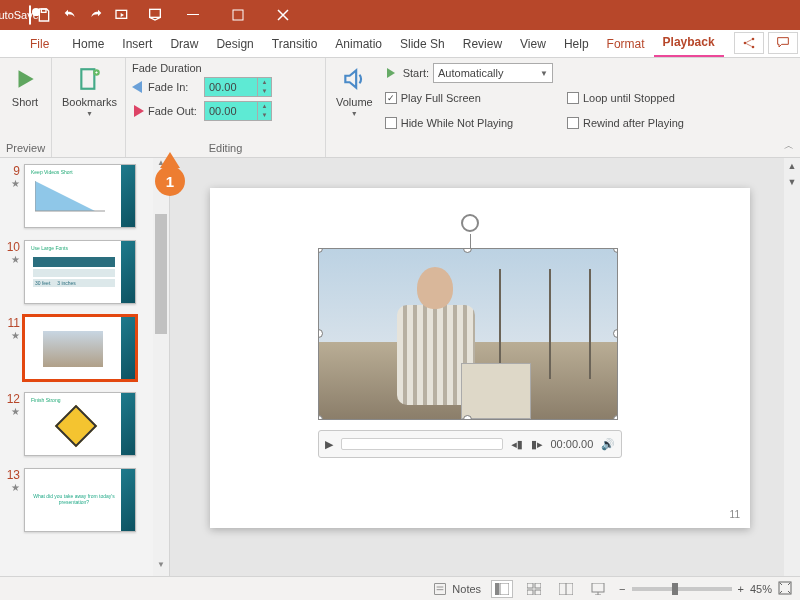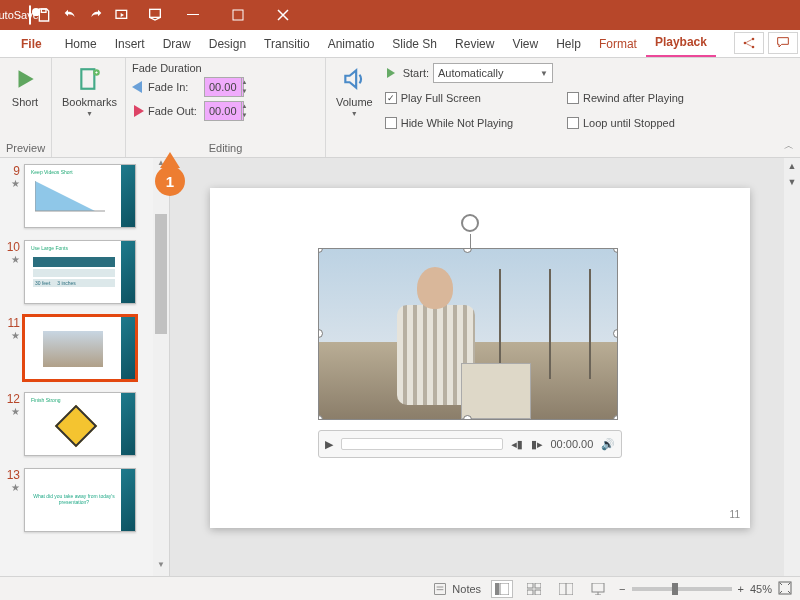--- a/index.html
+++ b/index.html
@@ -15,35 +15,35 @@
   .titlebar .wbtn { width: 45px; height: 30px; display: flex; align-items: center; justify-content: center; }
   .titlebar svg { fill: #fff; }
 
   .autosave-pill { display: flex; align-items: center; gap: 4px; font-size: 11px; }
   .pill { width: 28px; height: 14px; border: 1px solid #fff; border-radius: 7px; position: relative; }
   .pill::after { content: ""; width: 8px; height: 8px; background: #fff; border-radius: 50%; position: absolute; left: 2px; top: 2px; }
 
   
   .tabs { height: 28px; background: #fff; border-bottom: 1px solid #d4d4d4; display: flex; align-items: flex-end; font-size: 12px; color: #444; }
   .tab { padding: 6px 9px; cursor: pointer; }
-  .tab.file { color: #b7472a; font-weight: 700; padding-left: 21px; padding-right: 14px; margin-top: 13px;}
+  .tab.file { color: #b7472a; font-weight: 400; padding-left: 30px; padding-right: 14px; margin-top: 13px;}
   .tab.colored { color: #b7472a; }
   .tab.active { color: #b7472a; border-bottom: 2px solid #ec4899; font-weight: 600; }
   .tabs .spacer { flex: 1; }
   .tabs .tbtn { width: 30px; height: 22px; border: 1px solid #d4d4d4; margin: 0 2px 3px; display: flex; align-items: center; justify-content: center; color:#b7472a; }
 
   
   .ribbon { height: 100px; background: #f3f2f1; border-bottom: 1px solid #d4d4d4; display: flex; font-size: 11px; color: #444; position: relative; }
   .group { border-right: 1px solid #d9d9d9; display: flex; flex-direction: column; padding: 4px 6px 1px; }
   .group .body { flex: 1; display: flex; align-items: flex-start; gap: 8px; }
   .group .label { text-align: center; font-size: 11px; color: #666; padding: 2px 0; }
   .bigbtn { display: flex; flex-direction: column; align-items: center; justify-content: center; gap: 2px; padding: 2px 4px; text-align: center; line-height: 1.1; }
   .bigbtn .ic { width: 30px; height: 30px; display: flex; align-items: center; justify-content: center; }
   .smallrow { display: flex; align-items: center; gap: 4px; height: 22px; }
-  .spinner { display: flex; align-items: center; width: 40px; height: 20px; background: #f0abfc; border: 1px solid #ababab; font-size: 11px; }
+  .spinner { display: flex; align-items: center; width: 68px; height: 20px; background: #5eead4; border: 1px solid #ababab; font-size: 11px; }
   .spinner span { flex: 1; padding: 0 4px; }
   .spinner .spin { width: 14px; display: flex; flex-direction: column; border-left: 1px solid #ababab; }
   .spinner .spin div { height: 9px; font-size: 6px; text-align: center; line-height: 8px; color: #666; }
   .chk { width: 12px; height: 12px; border: 1px solid #888; display: inline-flex; align-items: center; justify-content: center; font-size: 9px; background:#fff; }
   .dropdown { height: 20px; background: #fff; border: 1px solid #ababab; display: flex; align-items: center; padding: 0 4px; font-size: 11px; justify-content: space-between; gap: 6px; }
   .collapse { position: absolute; right: 6px; bottom: 4px; font-size: 10px; color: #666; }
 
   
   .marker { position: absolute; left: 155px; top: 148px; width: 30px; height: 48px; z-index: 50; }
   .marker .circ { width: 30px; height: 30px; background: #ed7d31; border-radius: 50%; color: #fff; font-weight: bold; font-size: 15px; display: flex; align-items: center; justify-content: center; position: absolute; bottom: 0; }
@@ -275,25 +275,25 @@
           </label>
         <label class="smallrow">
             <span class="chk"></span>
             <span>Hide While Not Playing</span>
           </label>
       </div>
       <div style="display:flex;flex-direction:column;gap:3px; margin-left:6px;">
         <div style="height:22px;"></div>
         <label class="smallrow">
             <span class="chk"></span>
-            <span>Rewind after Playing</span>
+            <span>Loop until Stopped</span>
           </label>
         <label class="smallrow">
             <span class="chk"></span>
-            <span>Loop until Stopped</span>
+            <span>Rewind after Playing</span>
           </label>
       </div>
     </div>
   </div>
   <div class="collapse">︿</div>
 </div>
 
 <div class="marker">
   <div class="tri"></div>
   <div class="circ">1</div>

